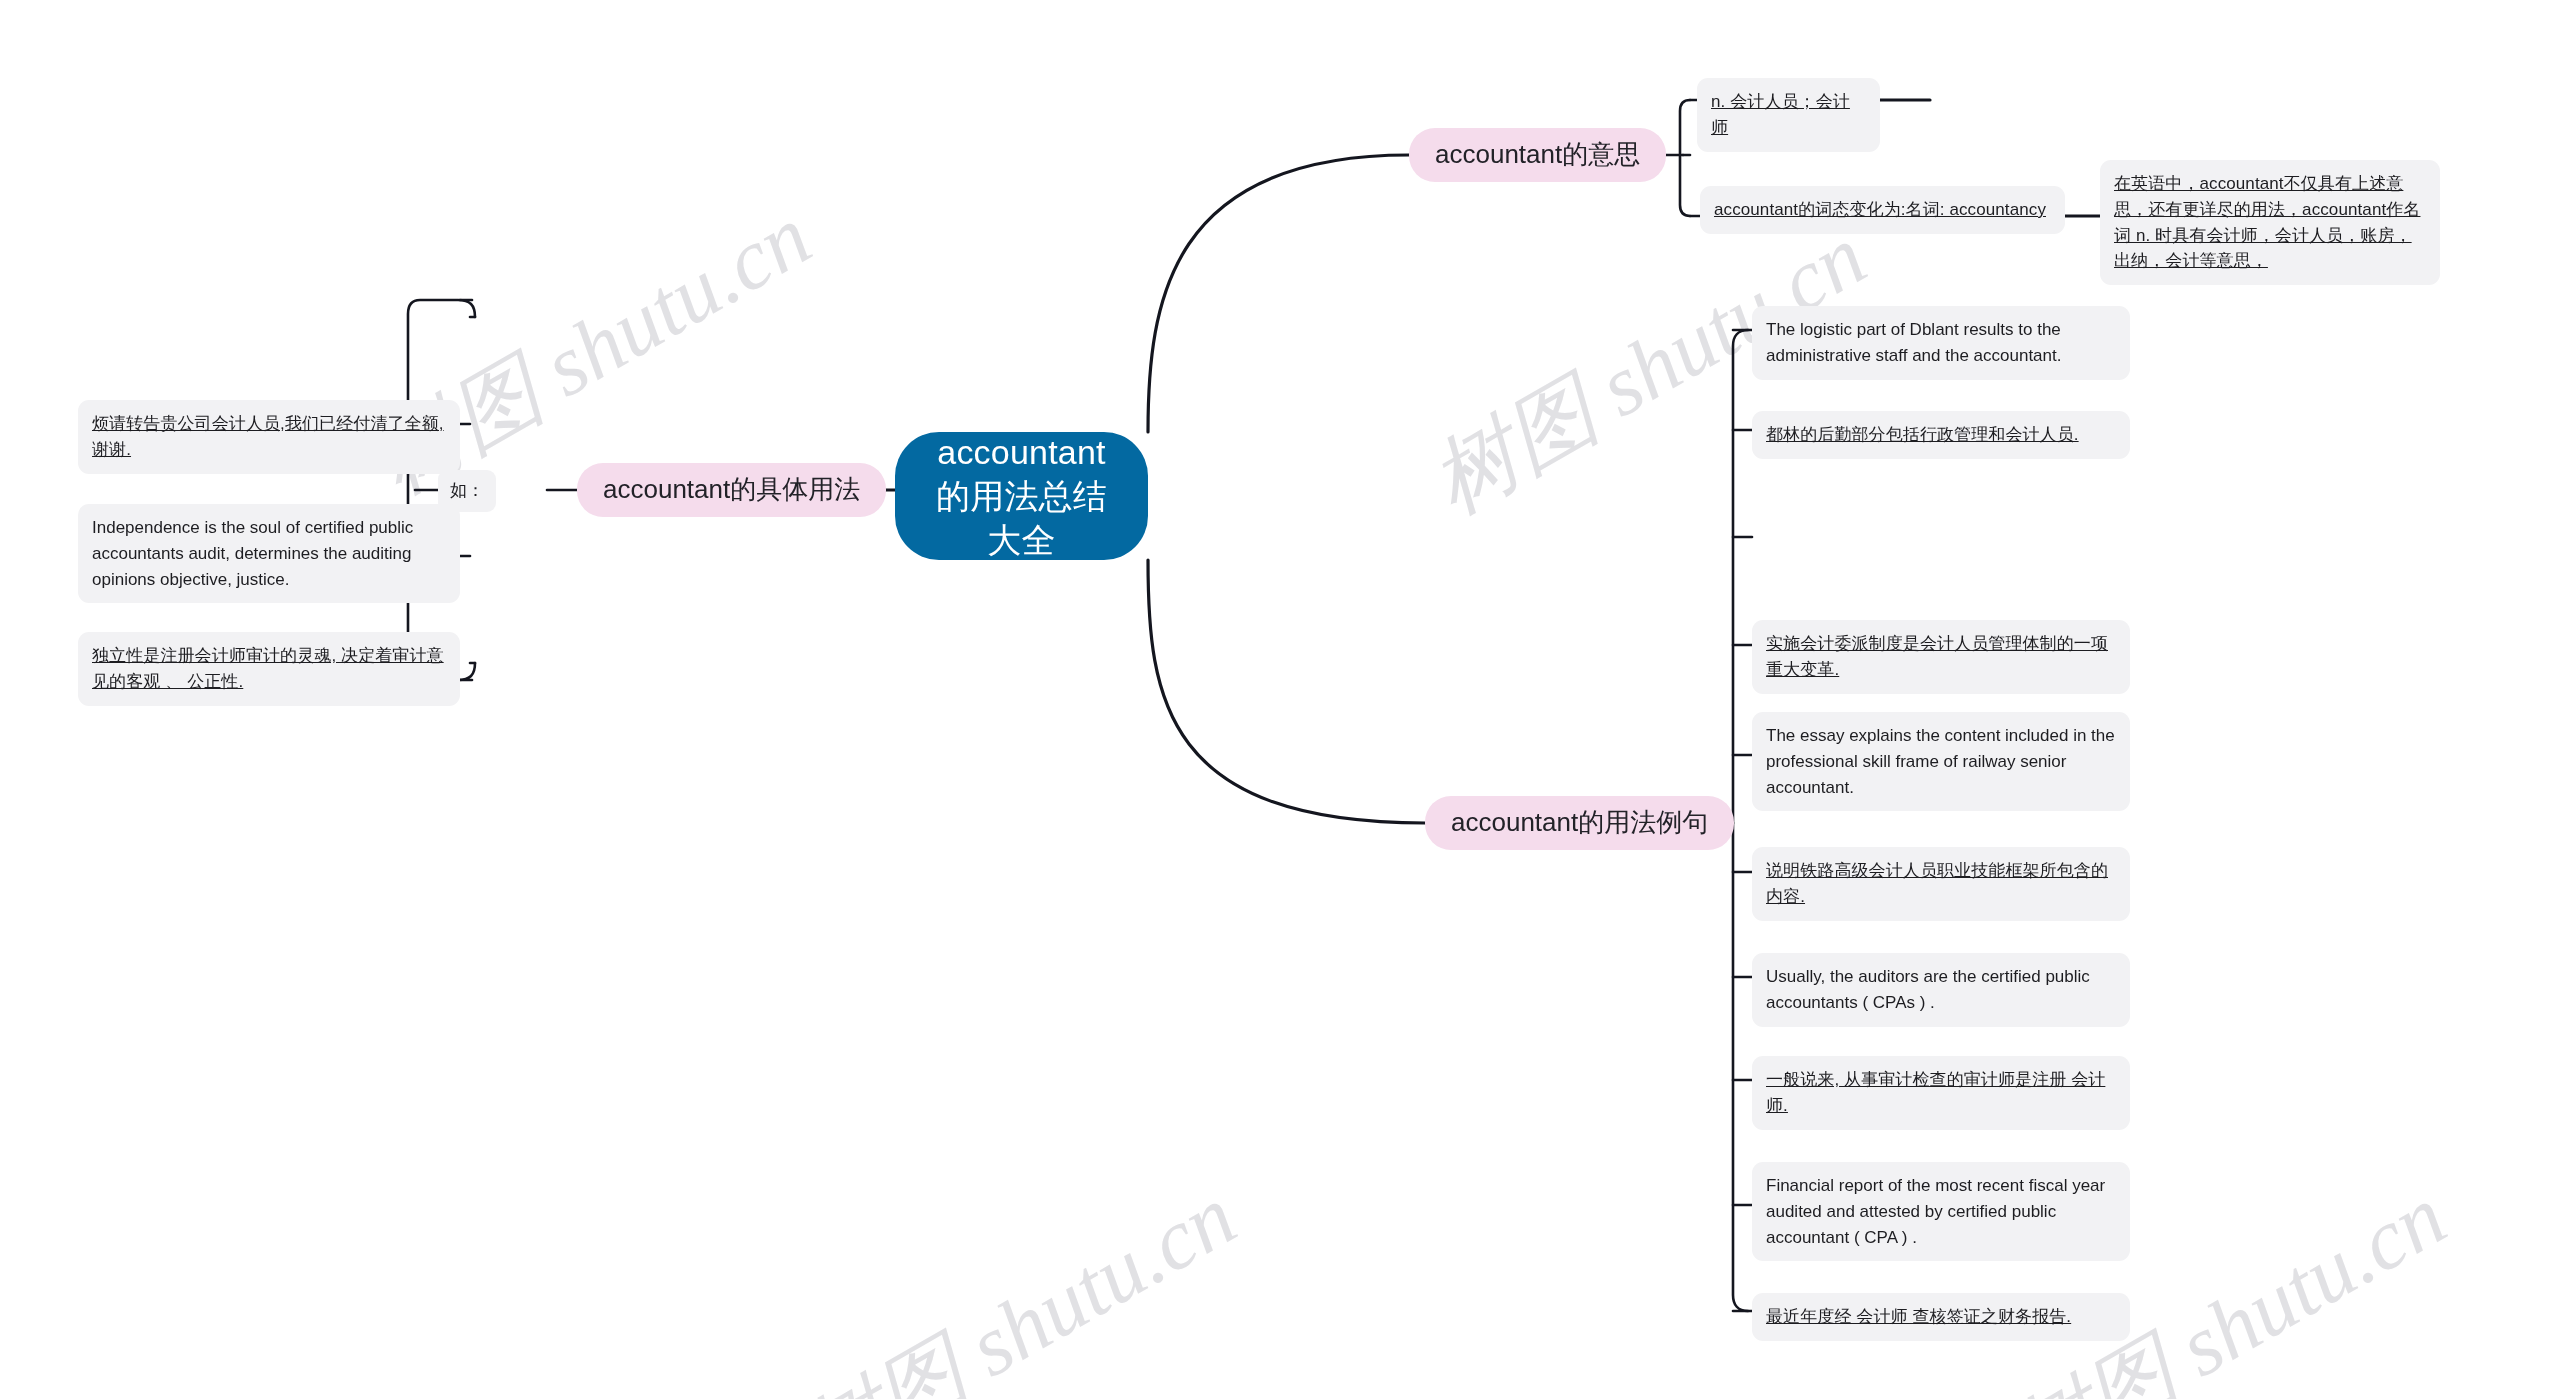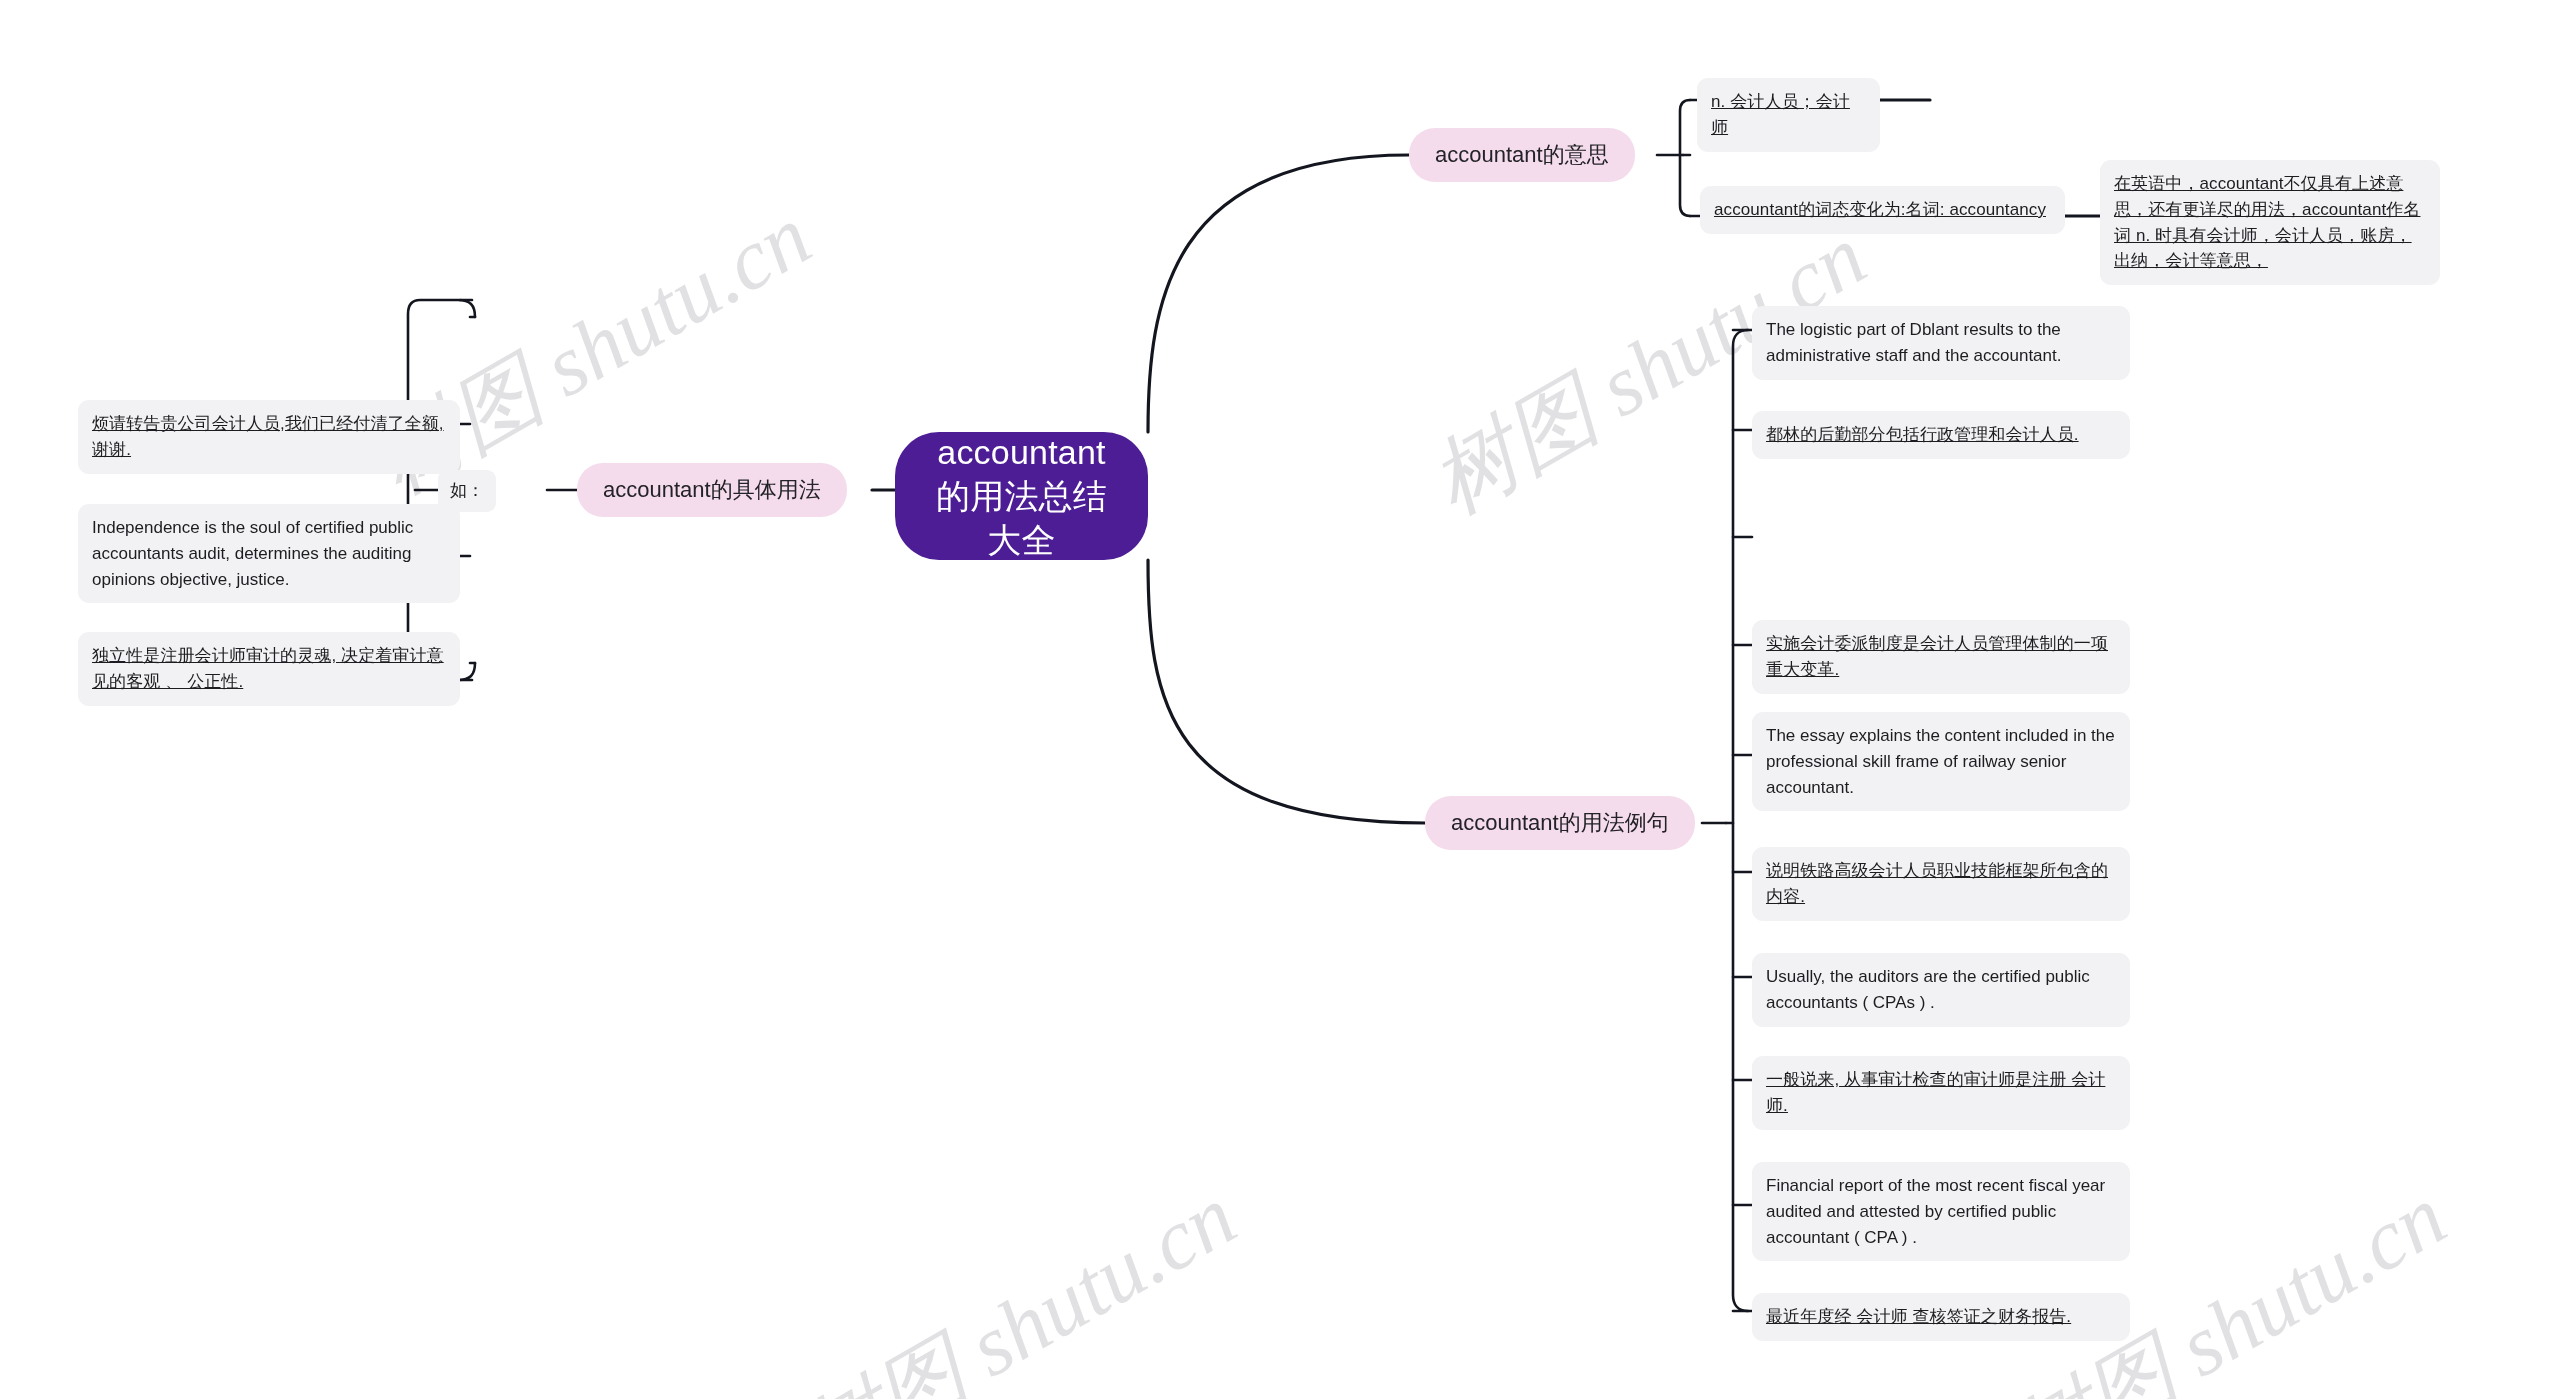--- a/index.html
+++ b/index.html
@@ -26,34 +26,34 @@
 
   
   svg.links{position:absolute;left:0;top:0;width:2560px;height:1399px;z-index:1;overflow:visible;}
   svg.links path,svg.links line{fill:none;stroke:#14161f;stroke-width:3.2;stroke-linecap:round;}
   svg.links .thin{stroke-width:2.6;}
 
   
   .node{position:absolute;z-index:3;box-sizing:border-box;}
 
   .root{
-    background:#4c1d95;color:#ffffff;
+    background:#0369a1;color:#ffffff;
     border-radius:44px;
     display:flex;align-items:center;justify-content:center;
     text-align:center;
     font-size:34px;line-height:1.30;
     padding:16px 26px;
     letter-spacing:.2px;
   }
 
   .branch{
     background:#f5dcec;color:#222228;
     border-radius:26px;
     display:flex;align-items:center;justify-content:center;
-    font-size:22px;line-height:1.3;
+    font-size:26px;line-height:1.3;
     padding:11px 26px;
     white-space:nowrap;
   }
 
   .leaf{
     background:#f2f2f4;color:#1d1d21;
     border-radius:11px;
     font-size:17px;line-height:1.52;
     padding:11px 14px;
     box-sizing:border-box;

